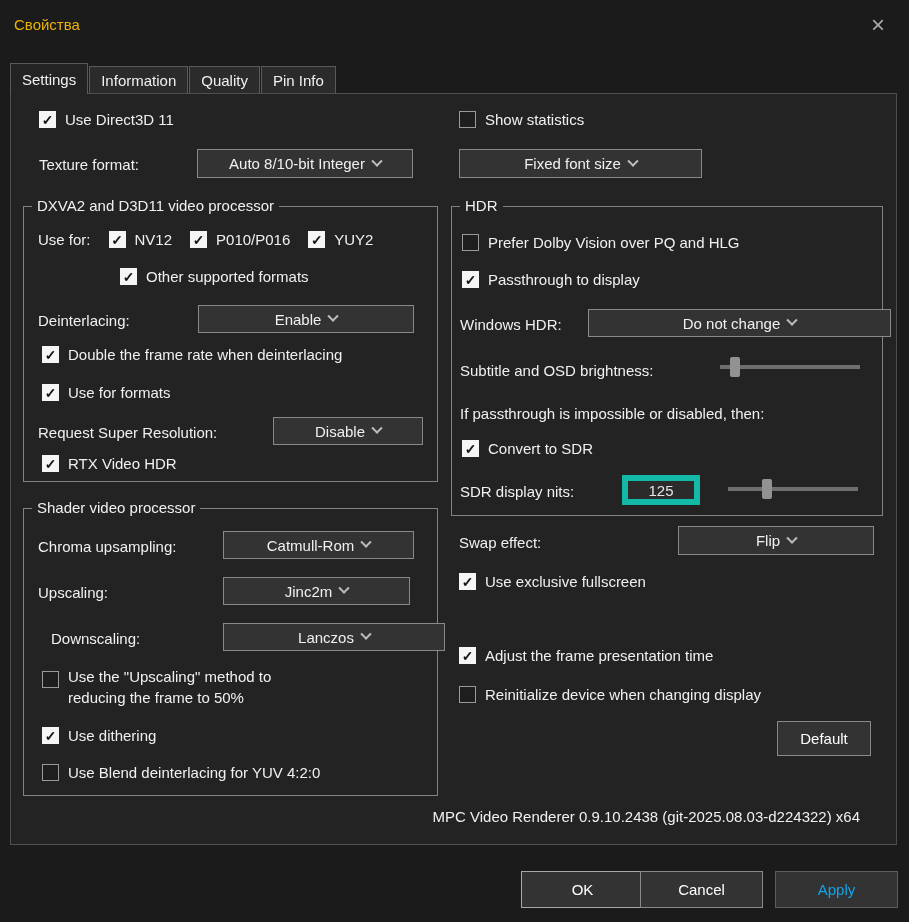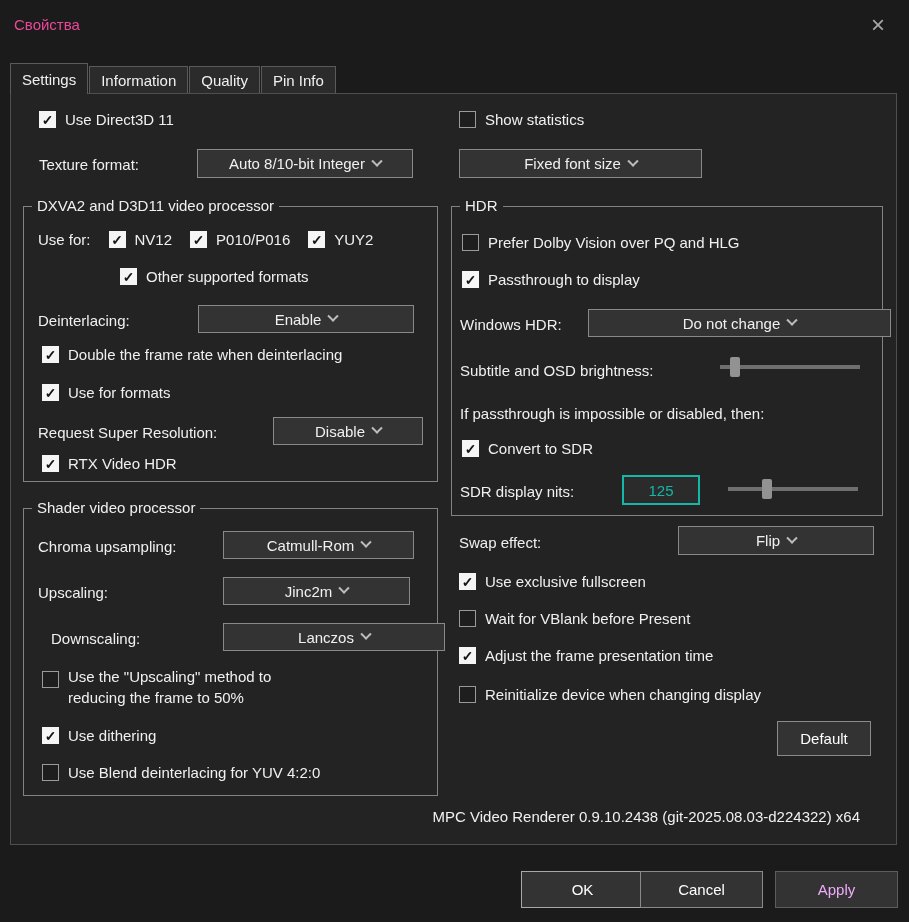--- a/index.html
+++ b/index.html
@@ -6,21 +6,21 @@
   html,body { width:909px; height:922px; }
   body {
     position:relative; overflow:hidden;
     background:#1b1b1b; color:#f0f0f0;
     font-family:"Liberation Sans", sans-serif; font-size:15px;
   }
   .abs { position:absolute; }
 
   
   .titlebar { position:absolute; left:0; top:0; width:909px; height:52px; background:#1b1b1b; }
-  .win-title { position:absolute; left:14px; top:16px; font-size:15px; color:#ec4899; }
+  .win-title { position:absolute; left:14px; top:16px; font-size:15px; color:#eab308; }
   .close { position:absolute; right:16px; top:10px; width:30px; height:30px; color:#a6a6a6;
            font-size:24px; display:flex; align-items:center; justify-content:center; }
 
   
   .tabs { position:absolute; left:10px; top:63px; display:flex; align-items:flex-end; z-index:3; }
   .tab { background:#2b2b2b; border:1px solid #5a5a5a; border-bottom:none; height:27px;
          padding:0 11px; display:flex; align-items:center; font-size:15px; margin-right:1px; }
   .tab.active { background:#232323; height:31px; margin-bottom:-1px; z-index:4; }
 
   
@@ -47,26 +47,26 @@
   
   .group { position:absolute; border:1px solid #828282; }
   .gtitle { position:absolute; top:-10px; left:8px; background:#232323; padding:0 5px; font-size:15px; white-space:nowrap; }
 
   
   .slider { position:absolute; height:20px; }
   .track { position:absolute; top:8px; left:0; right:0; height:4px; background:#6f6f6f; }
   .thumb { position:absolute; top:0; width:10px; height:20px; background:#929292; border-radius:2px; }
 
   
-  .numbox { position:absolute; background:#2b2b2b; border:2px solid #14b8a6; color:#14b8a6;
+  .numbox { position:absolute; background:#2b2b2b; border:6px solid #14b8a6; color:#e5e5e5;
             font-family:"Liberation Sans", sans-serif; font-size:15px; text-align:center; }
   .btn { position:absolute; background:#333333; border:1px solid #8a8a8a; color:#ffffff; font-size:15px;
          display:flex; align-items:center; justify-content:center; }
   .btn.primary { border-color:#a8a8a8;margin-left:16px; }
-  .btn.disabled { color:#f0abfc; border-color:#5d5d5d;text-align:right; }
+  .btn.disabled { color:#0ea5e9; border-color:#5d5d5d;text-align:right; }
 
   .version { position:absolute; right:36px; top:714px; font-size:15px; color:#f0f0f0; white-space:nowrap; }
 </style>
 </head>
 <body>
 
 <div class="titlebar">
   <span class="win-title">Свойства</span>
   <span class="close">×</span>
 </div>
@@ -242,24 +242,20 @@
   <div class="dd" style="left:667px;top:432px;width:196px">
     <span class="dd-text">Flip</span>
     <span class="chev"></span>
   </div>
 
   <div class="row" style="left:448px;top:479px">
     <span class="cb checked"></span>
     <span class="lbl">Use exclusive fullscreen</span>
   </div>
 
-  <div class="row" style="left:448px;top:516px">
-    <span class="cb"></span>
-    <span class="lbl">Wait for VBlank before Present</span>
-  </div>
 
   <div class="row" style="left:448px;top:553px">
     <span class="cb checked"></span>
     <span class="lbl">Adjust the frame presentation time</span>
   </div>
 
   <div class="row" style="left:448px;top:592px">
     <span class="cb"></span>
     <span class="lbl">Reinitialize device when changing display</span>
   </div>

